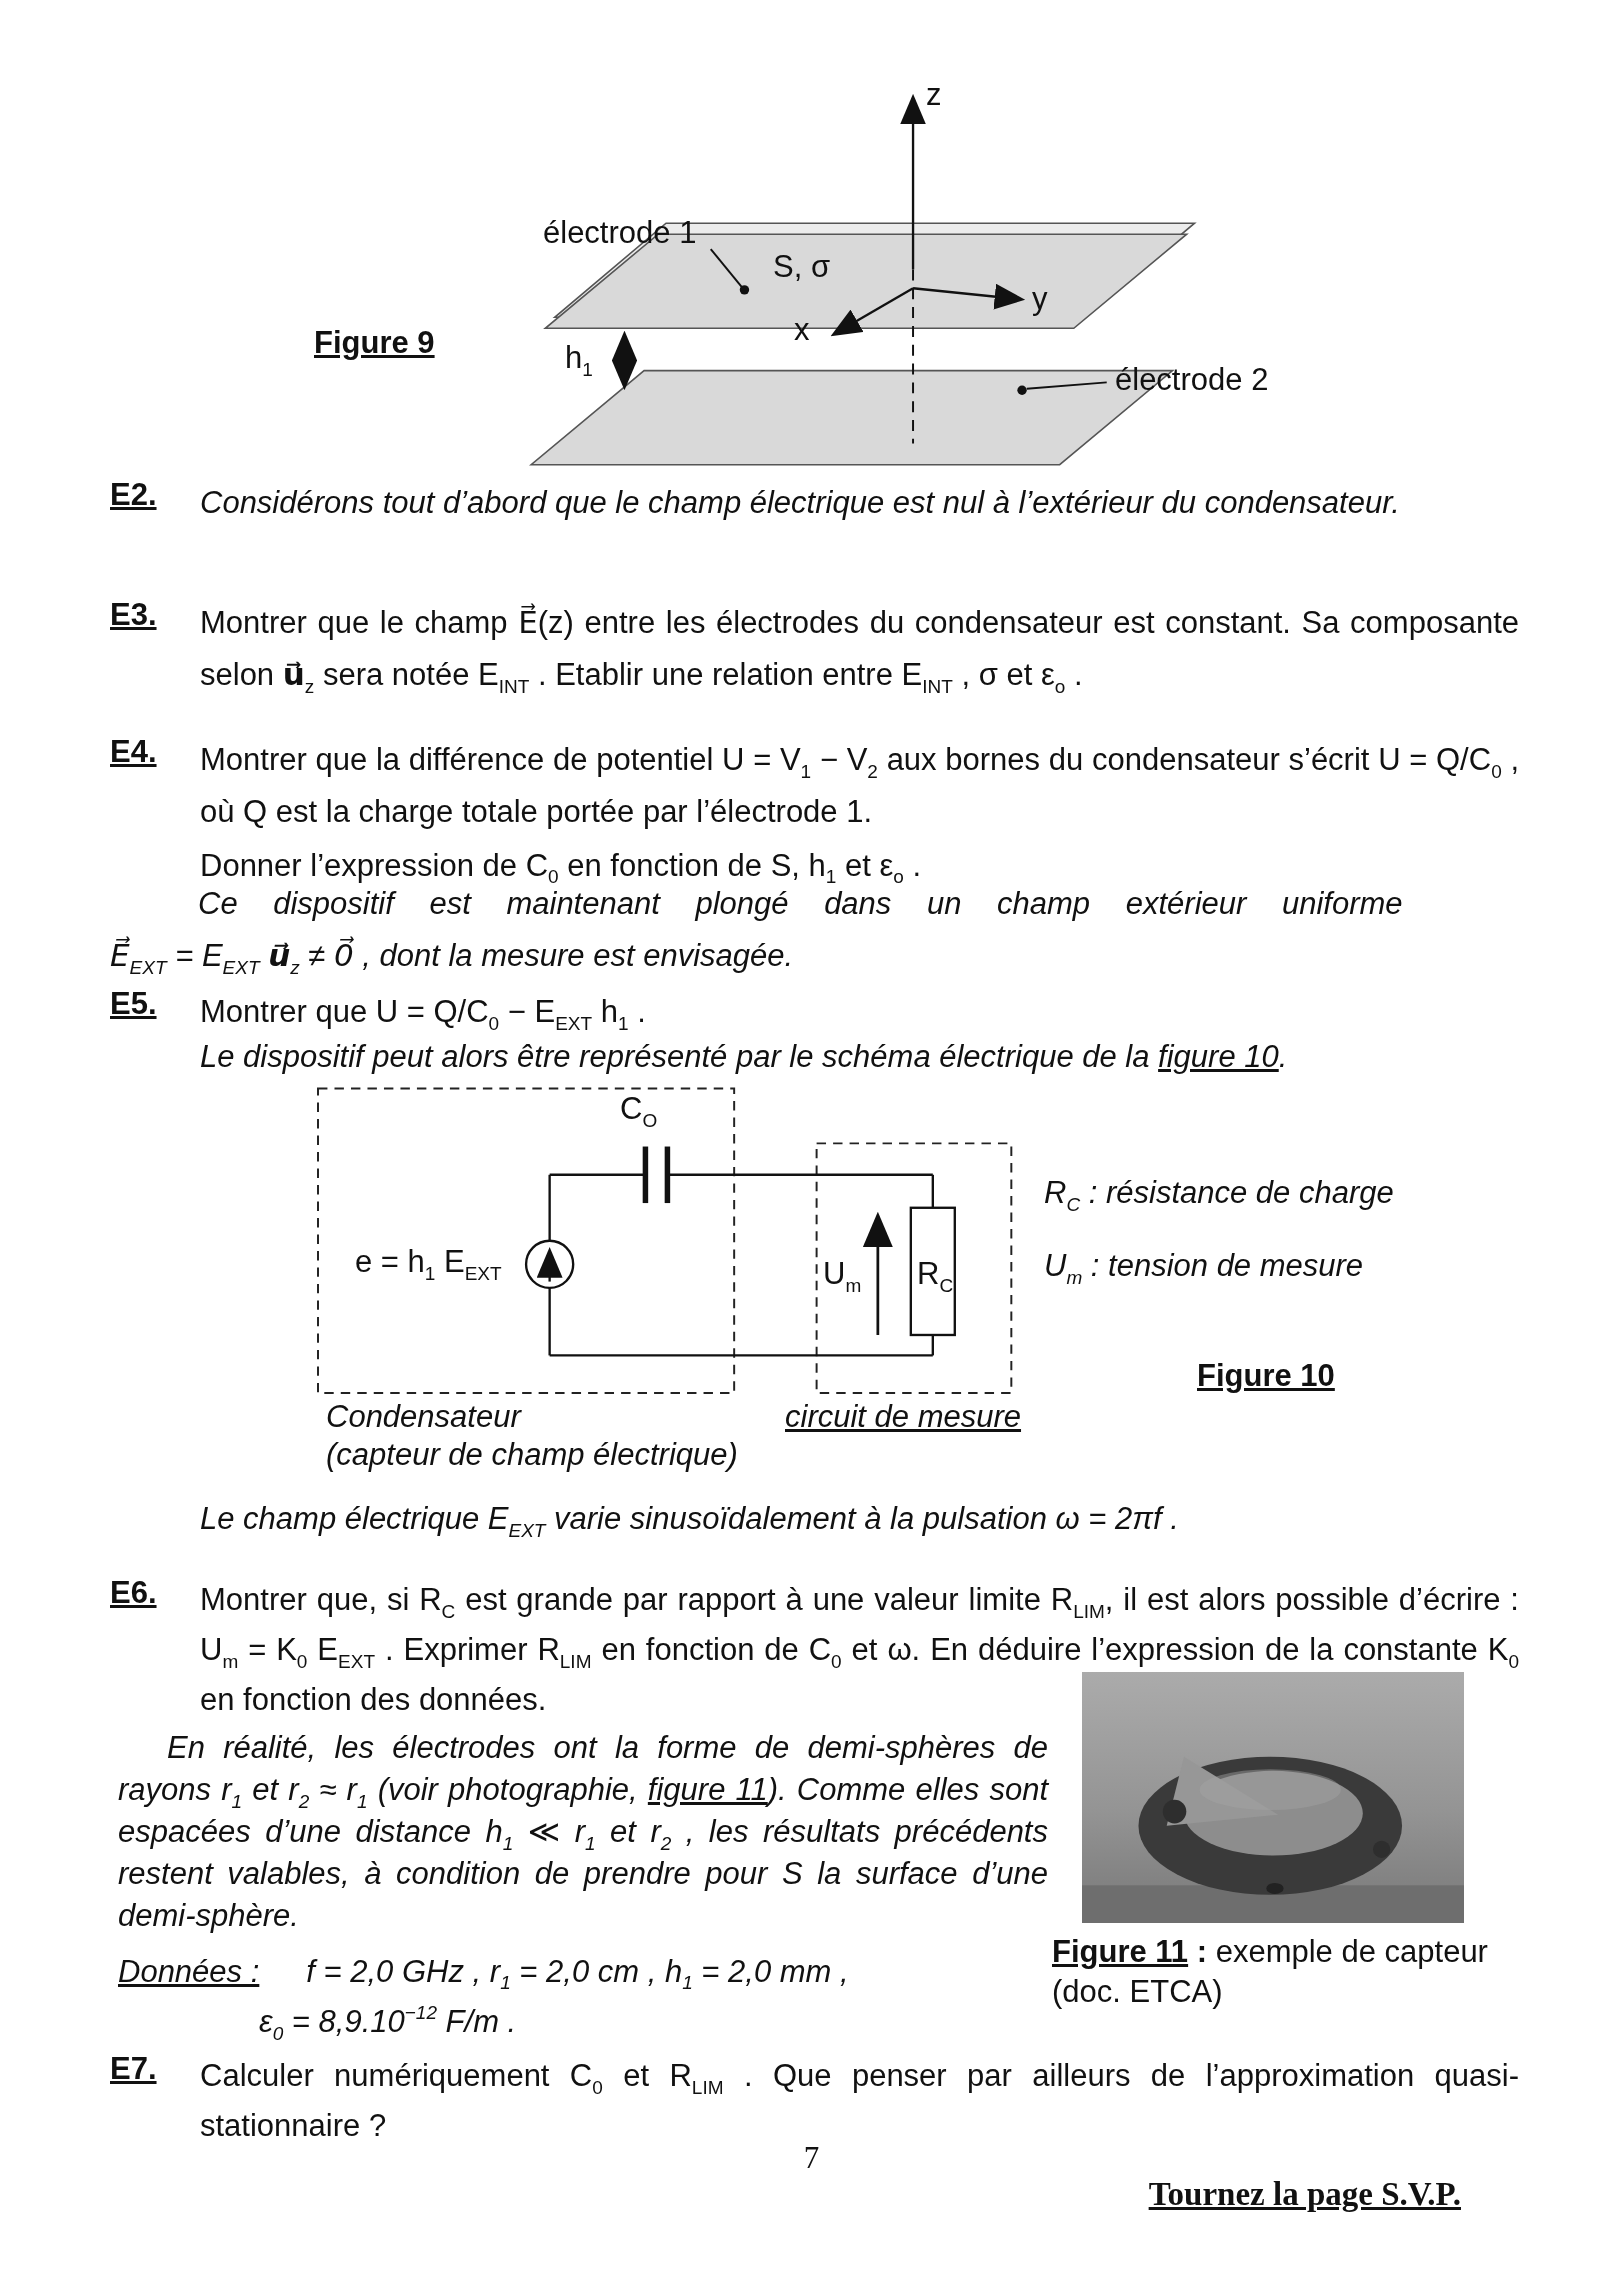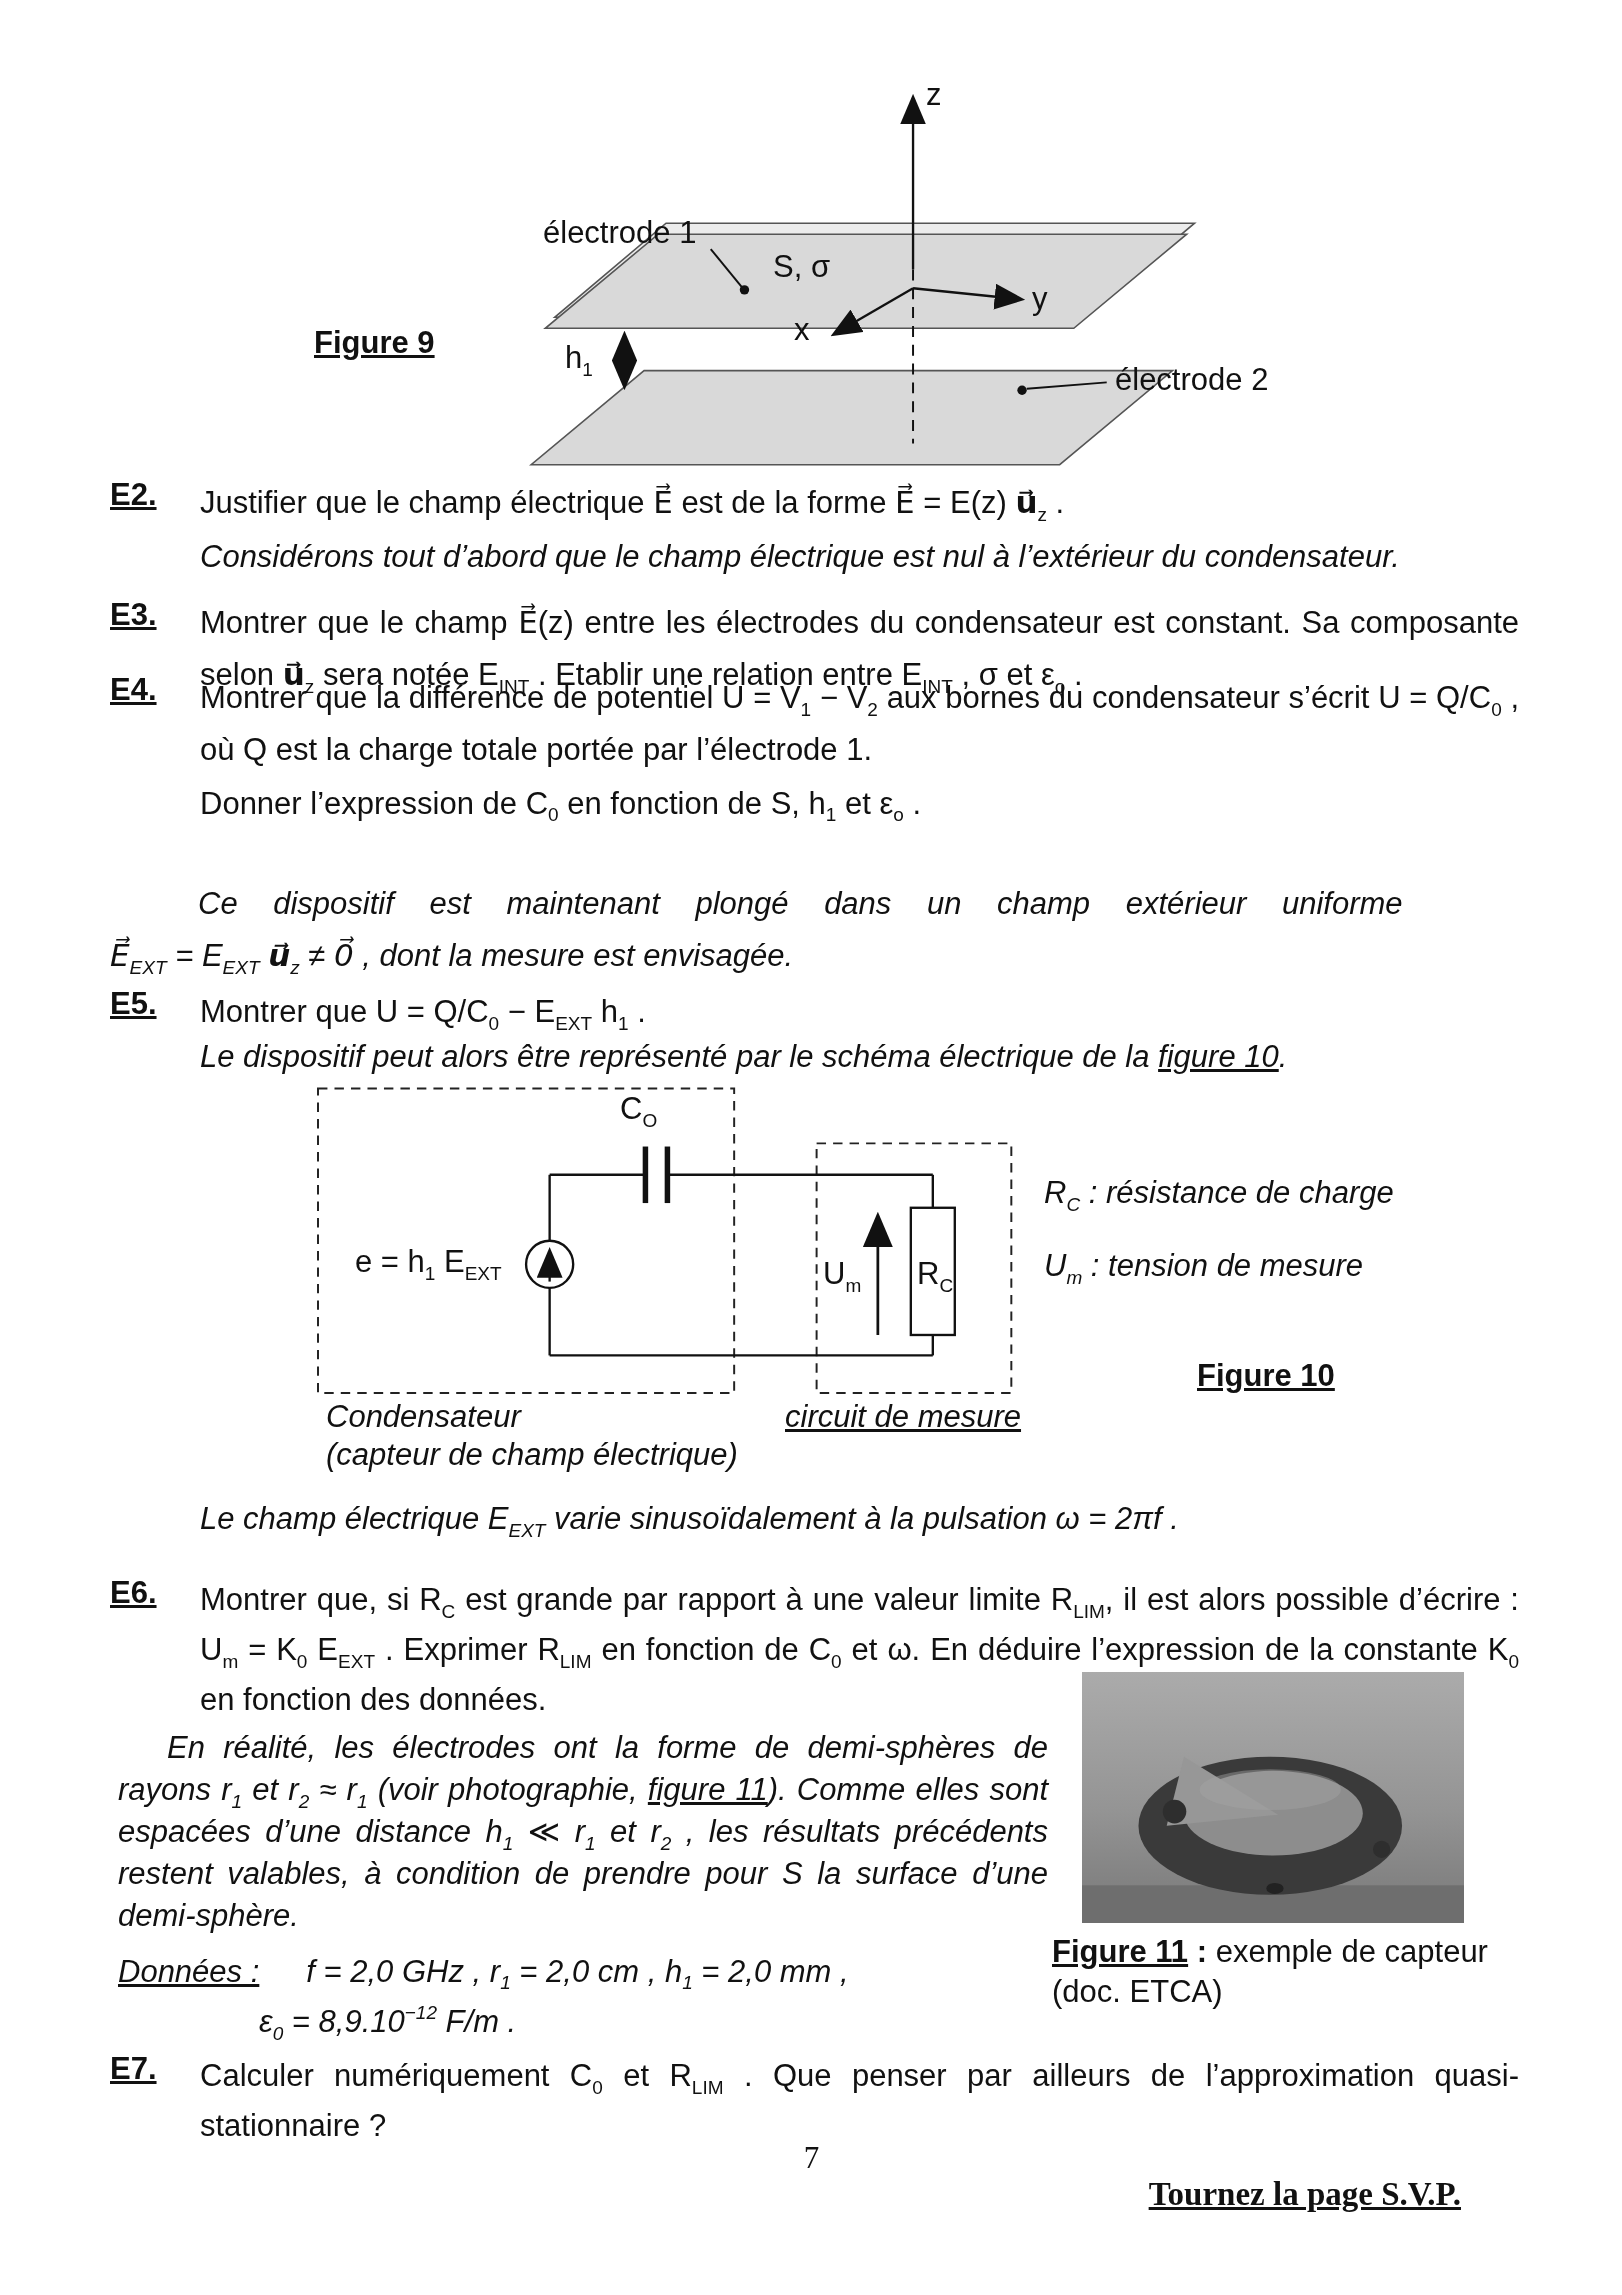--- a/index.html
+++ b/index.html
@@ -68,33 +68,32 @@
     <div class="lbl" style="left:1032px; top:206px;">y</div>
     <div class="lbl" style="left:794px; top:237px;">x</div>
     <div class="lbl figtitle" style="left:314px; top:250px;">Figure 9</div>
     <div class="lbl" style="left:565px; top:265px;">h<sub>1</sub></div>
     <div class="lbl" style="left:1115px; top:287px;">électrode 2</div>
   </div>
 
   <div class="qblock" style="top:477px;">
     <div class="qnum">E2.</div>
     <div class="qbody">
-      <p>Justifier que le champ électrique E⃗ est de la forme E⃗ = E(z) <b>u⃗</b><sub>z</sub> .</p>
       <p class="it">Considérons tout d’abord que le champ électrique est nul à l’extérieur du condensateur.</p>
     </div>
   </div>
 
   <div class="qblock" style="top:597px;">
     <div class="qnum">E3.</div>
     <div class="qbody">
       <p>Montrer que le champ E⃗(z) entre les électrodes du condensateur est constant. Sa composante selon <b>u⃗</b><sub>z</sub> sera notée E<sub>INT</sub> . Etablir une relation entre E<sub>INT</sub> , σ et ε<sub>o</sub> .</p>
     </div>
   </div>
 
-  <div class="qblock" style="top:672px;">
+  <div class="qblock" style="top:734px;">
     <div class="qnum">E4.</div>
     <div class="qbody">
       <p>Montrer que la différence de potentiel U = V<sub>1</sub> − V<sub>2</sub> aux bornes du condensateur s’écrit U = Q/C<sub>0</sub> , où Q est la charge totale portée par l’électrode 1.</p>
       <p>Donner l’expression de C<sub>0</sub> en fonction de S, h<sub>1</sub> et ε<sub>o</sub> .</p>
     </div>
   </div>
 
   <div class="abs it" style="left:110px; top:878px; width:1409px; text-indent:88px; line-height:52px;"><span class="stretch">Ce dispositif est maintenant plongé dans un champ extérieur uniforme</span><br>E⃗<sub>EXT</sub> = E<sub>EXT</sub> <b>u⃗</b><sub>z</sub> ≠ 0⃗ , dont la mesure est envisagée.</div>
 
   <div class="qblock" style="top:986px;">

